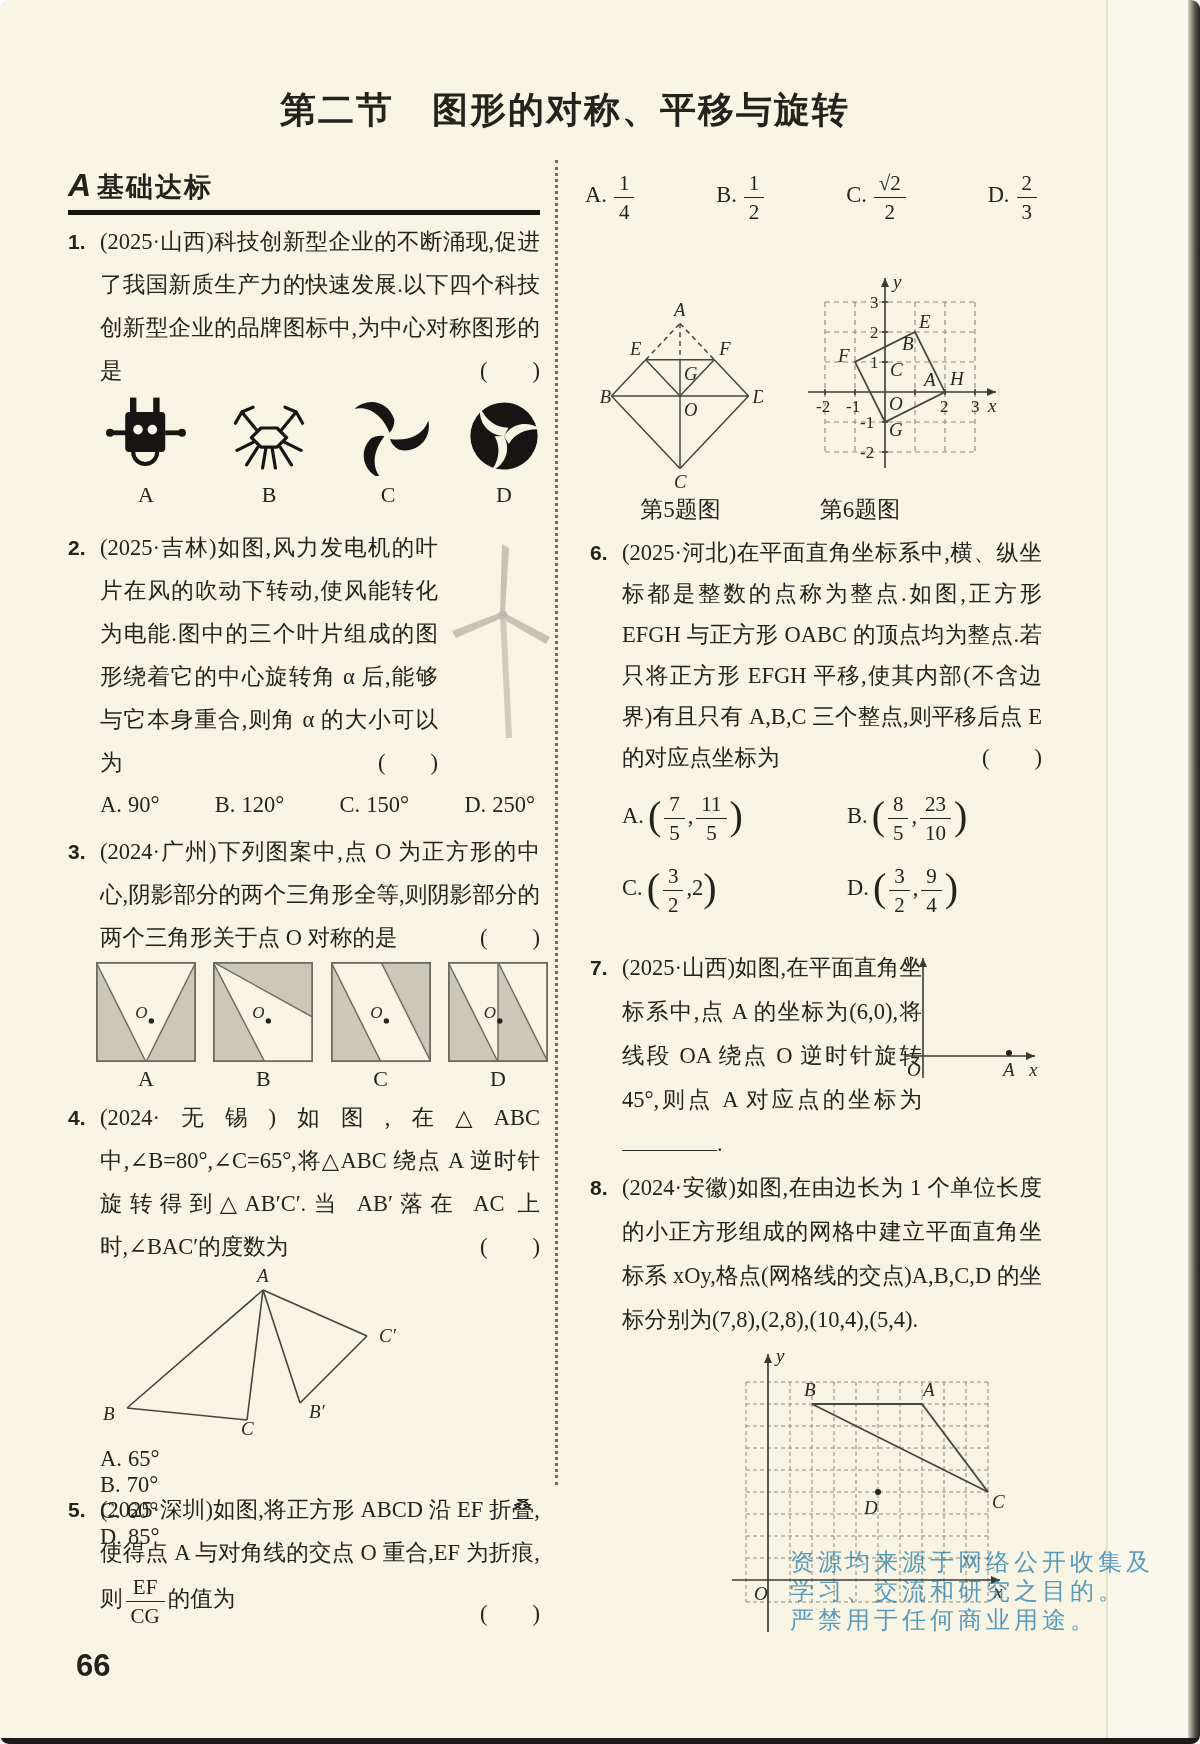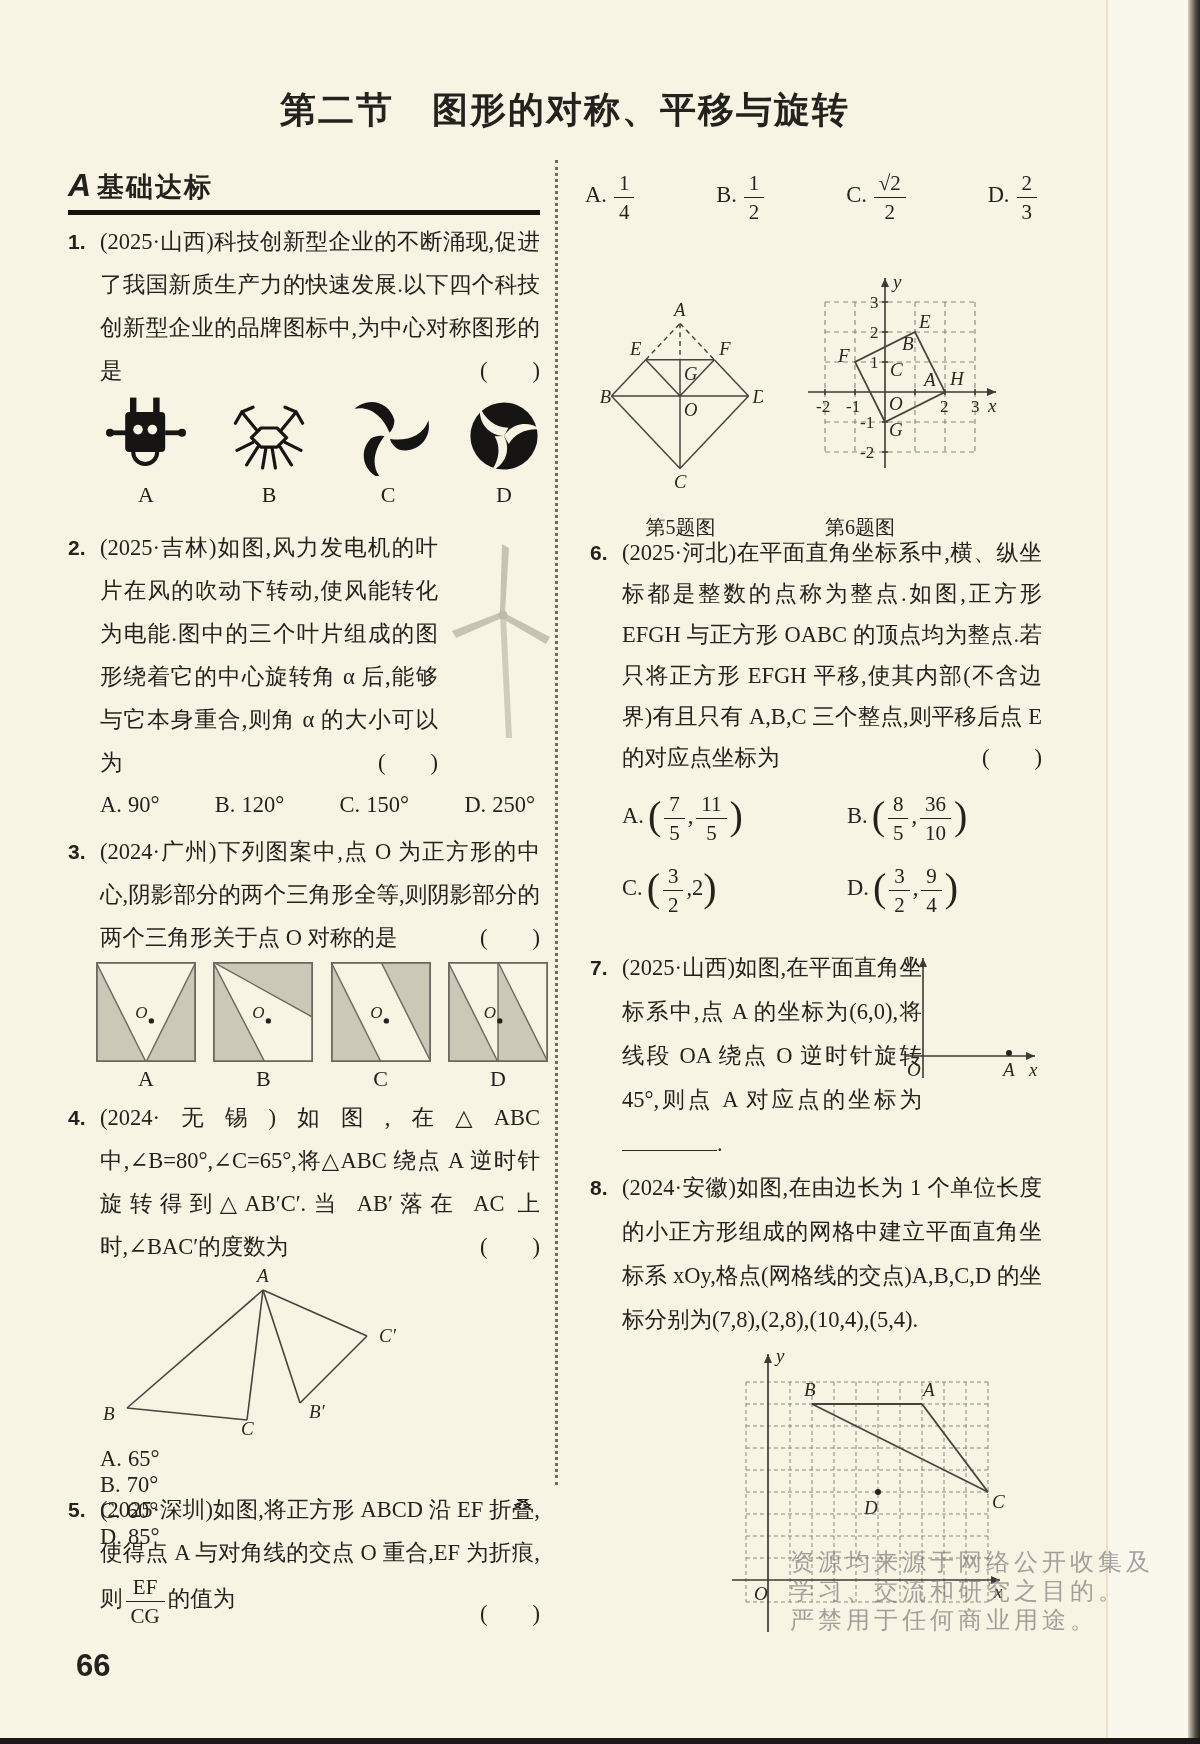--- a/index.html
+++ b/index.html
@@ -1,20 +1,21 @@
 <!DOCTYPE html>
 <html><head>
 <meta charset="utf-8">
 <style>
   html,body{margin:0;padding:0;}
   #page{
     position:relative; width:1200px; height:1744px;
     background:#f8f4e3; overflow:hidden;
     font-family:"Liberation Serif","DejaVu Serif",serif;
     color:#24221e;
+    border-radius:9px;
   }
   .abs{position:absolute;}
   
   .right-margin{left:1108px;top:0;width:84px;height:100%;background:#faf7ec;}
   .edge-line{left:1106px;top:0;width:2px;height:100%;background:#e9e2cb;}
   .right-dark{left:1188px;top:0;width:12px;height:100%;background:linear-gradient(90deg,#d8d2bd,#55514a 60%,#23211e);}
   .bottom-dark{left:0;top:1738px;width:100%;height:6px;background:#1b1a18;}
   
   .title{left:0;top:86px;width:1130px;text-align:center;font-size:36px;font-weight:bold;
          font-family:"Liberation Sans","DejaVu Sans",sans-serif;letter-spacing:2px;}
@@ -32,25 +33,25 @@
   .optrow{display:flex;justify-content:space-between;font-size:22.5px;}
   .optrow .ol{margin-right:6px;}
   .blank{display:inline-block;width:95px;height:1em;border-bottom:1.8px solid #2a2822;vertical-align:baseline;}
   
   .frac{display:inline-block;vertical-align:middle;text-align:center;line-height:1.15;font-size:21px;margin:0 3px;}
   .frac .fn{display:block;border-bottom:1.6px solid #24221e;padding:1px 5px 2px;}
   .frac .fd{display:block;padding:2px 5px 0;}
   .bp{font-size:40px;font-weight:400;vertical-align:middle;line-height:0;position:relative;top:-2px;}
   .olabel{margin-right:4px;}
   
-  .cap{font-size:20px;text-align:center;margin-top:20px;}
+  .cap{font-size:23px;text-align:center;}
   
   svg text{font-family:"Liberation Serif","DejaVu Serif",serif;font-style:italic;font-size:19px;fill:#2a2822;}
   svg text.tick{font-style:normal;font-size:17px;}
-  .wm{left:790px;top:1548px;width:400px;font-size:24px;line-height:29px;color:#737373;opacity:0.65;letter-spacing:4px;z-index:5;}
+  .wm{left:790px;top:1548px;width:400px;font-size:24px;line-height:29px;color:#0369a1;opacity:0.65;letter-spacing:4px;z-index:5;}
   .pagenum{left:76px;top:1648px;font-size:31px;font-weight:bold;font-family:"Liberation Sans","DejaVu Sans",sans-serif;}
 </style>
 </head>
 <body>
 
 <div id="page">
 
   <div class="abs right-margin"></div>
   <div class="abs edge-line"></div>
 
@@ -317,21 +318,21 @@
 
   <div class="abs q" style="left:622px;top:532px;width:420px;line-height:41px;">
     <span class="qn">6.</span>
     <span>(2025·河北)在平面直角坐标系中,横、纵坐标都是整数的点称为整点.如图,正方形 EFGH 与正方形 OABC 的顶点均为整点.若只将正方形 EFGH 平移,使其内部(不含边界)有且只有 A,B,C 三个整点,则平移后点 E 的对应点坐标为</span>
     <span class="paren">(　　)</span>
   </div>
 
   <div class="abs" style="left:622px;top:782px;width:420px;font-size:22.5px;">
     <div style="display:flex;align-items:center;height:72px;">
       <span style="width:225px;"><span class="olabel">A.</span><span class="bp">(</span><span class="frac"><span class="fn">7</span><span class="fd">5</span></span><span>,</span><span class="frac"><span class="fn">11</span><span class="fd">5</span></span><span class="bp">)</span></span>
-      <span><span class="olabel">B.</span><span class="bp">(</span><span class="frac"><span class="fn">8</span><span class="fd">5</span></span><span>,</span><span class="frac"><span class="fn">36</span><span class="fd">10</span></span><span class="bp">)</span></span>
+      <span><span class="olabel">B.</span><span class="bp">(</span><span class="frac"><span class="fn">8</span><span class="fd">5</span></span><span>,</span><span class="frac"><span class="fn">23</span><span class="fd">10</span></span><span class="bp">)</span></span>
     </div>
     <div style="display:flex;align-items:center;height:72px;">
       <span style="width:225px;"><span class="olabel">C.</span><span class="bp">(</span><span class="frac"><span class="fn">3</span><span class="fd">2</span></span><span>,</span><span>2</span><span class="bp">)</span></span>
       <span><span class="olabel">D.</span><span class="bp">(</span><span class="frac"><span class="fn">3</span><span class="fd">2</span></span><span>,</span><span class="frac"><span class="fn">9</span><span class="fd">4</span></span><span class="bp">)</span></span>
     </div>
   </div>
 
   <div class="abs q" style="left:622px;top:946px;width:420px;line-height:44px;">
     <span class="qn">7.</span>
     <div style="width:300px;">

